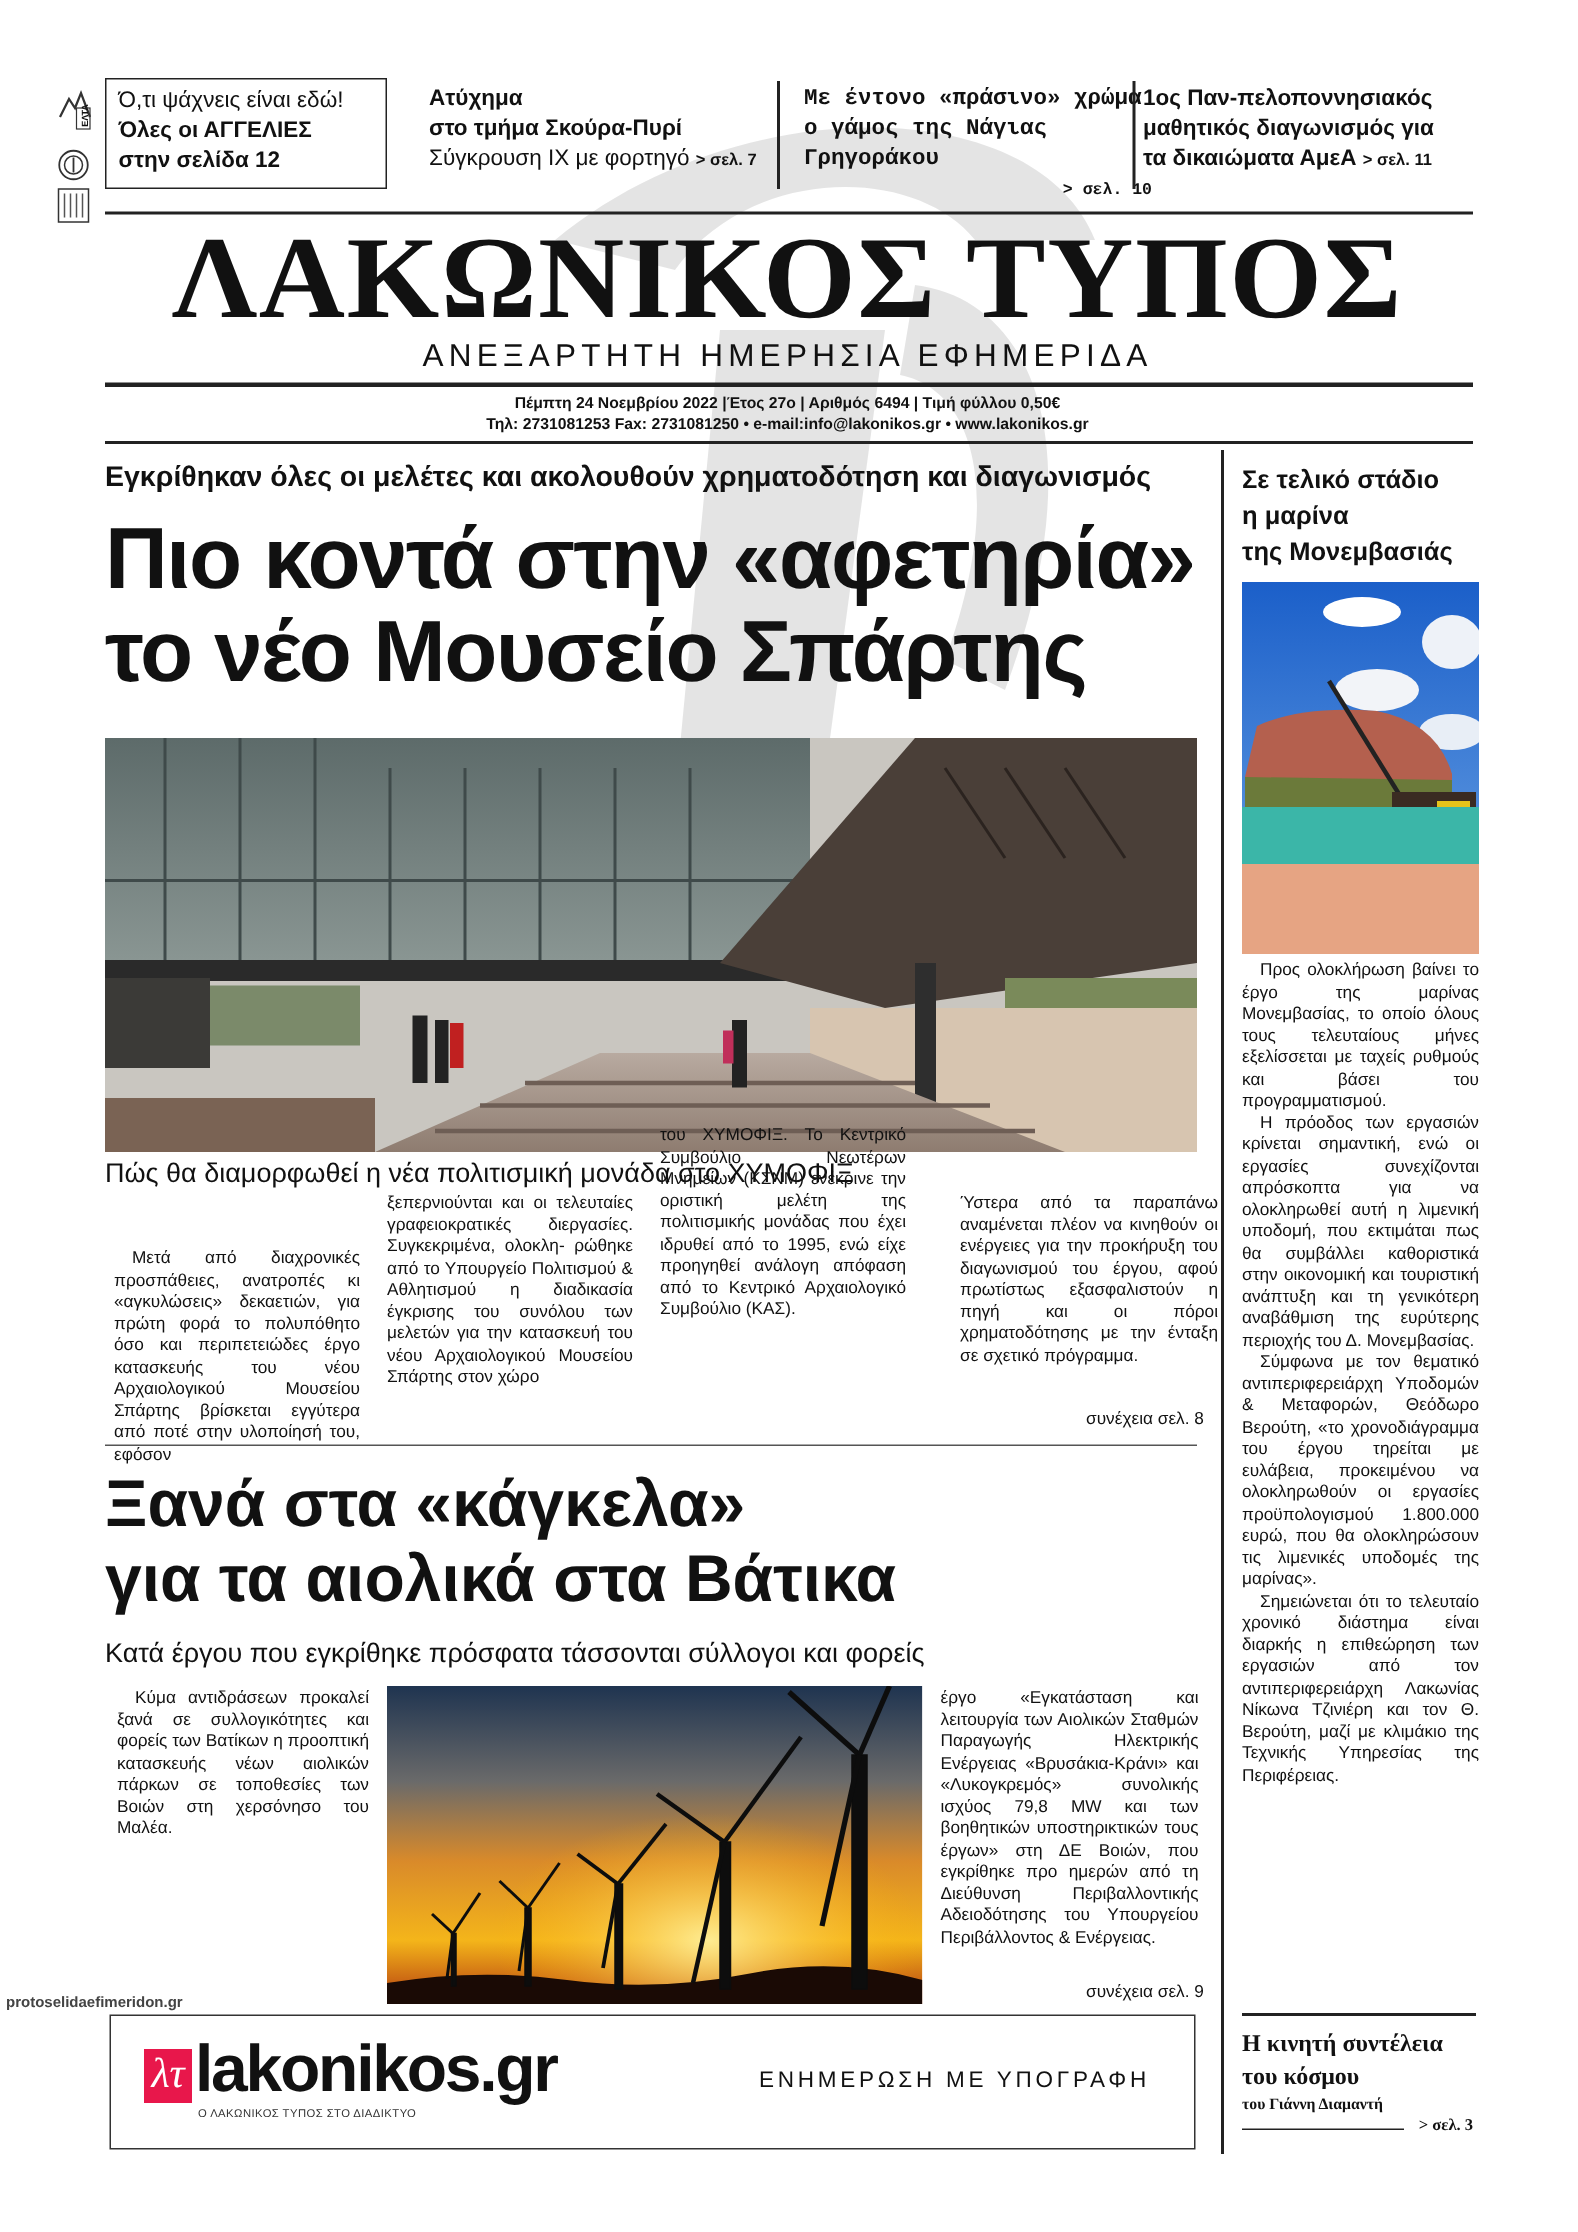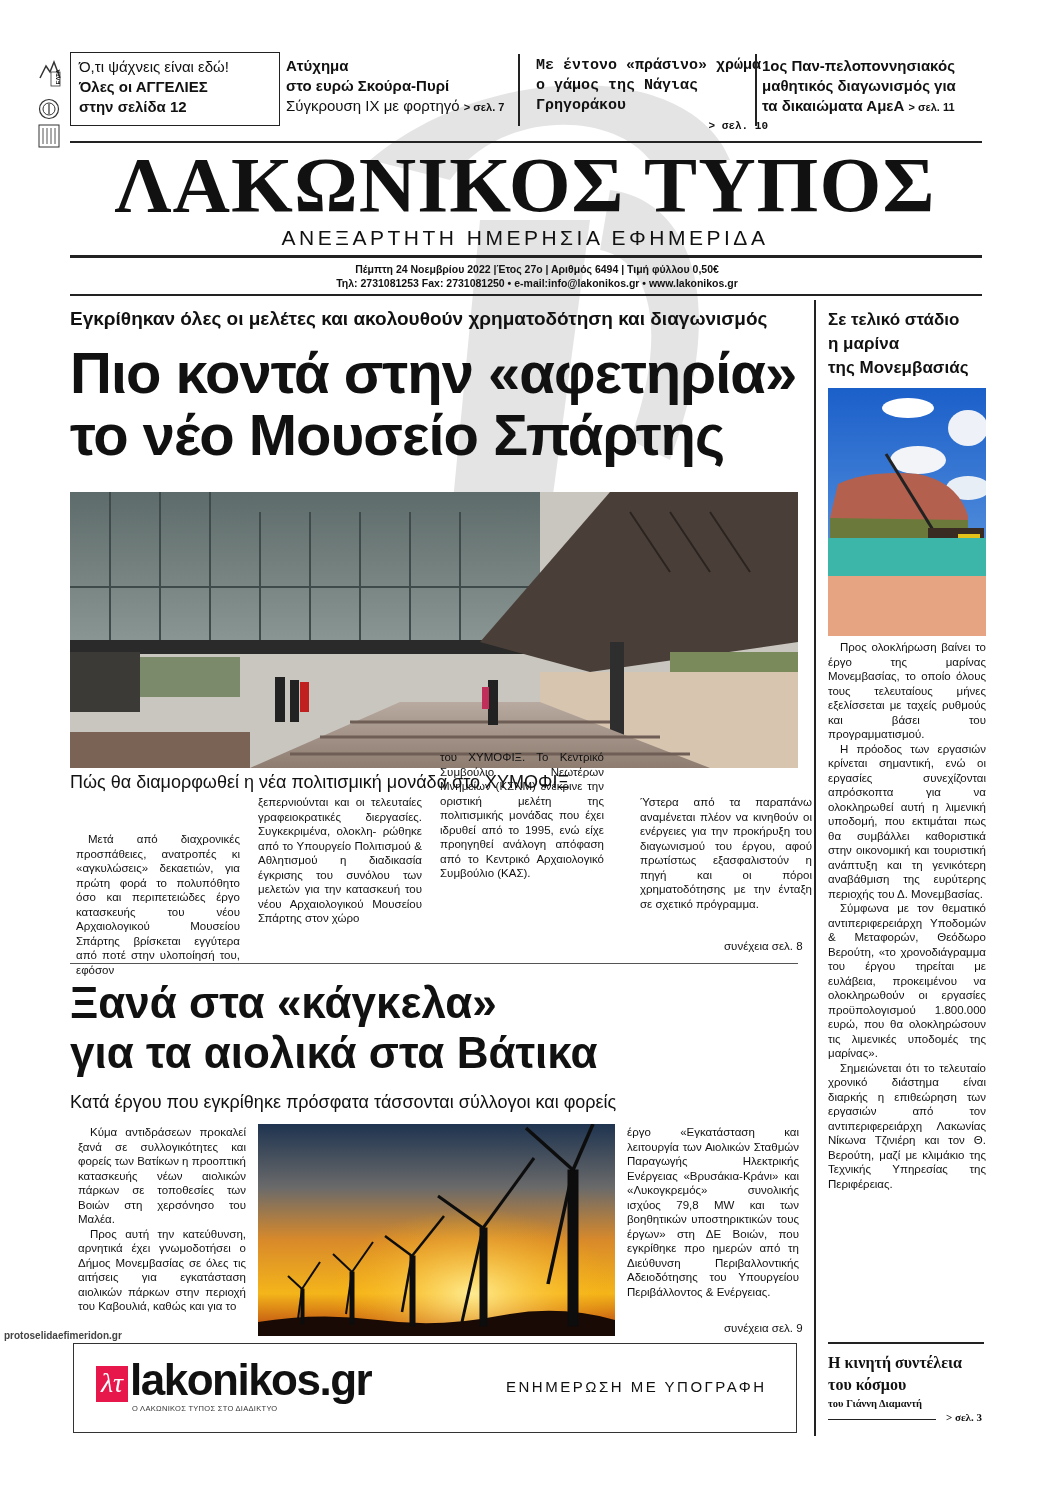--- a/index.html
+++ b/index.html
@@ -1,29 +1,29 @@
 <!DOCTYPE html>
 <html><head>
 <meta charset="utf-8">
 <style>
   html, body { margin:0; padding:0; background:#fff; }
   body { width:1052px; height:1488px; position:relative; overflow:hidden; font-family:"Liberation Sans", sans-serif; color:#111; }
   .watermark { position:absolute; left:330px; top:40px; width:420px; height:700px; opacity:0.10; pointer-events:none; }
   .left-icons { position:absolute; left:38px; top:58px; width:24px; }
-  .promo-box { position:absolute; left:70px; top:52px; width:210px; height:74px; border:1.5px solid #222; box-sizing:border-box; padding:4px 8px; font-size:15px; line-height:20px; }
+  .promo-box { position:absolute; left:70px; top:52px; width:188px; height:74px; border:1.5px solid #222; box-sizing:border-box; padding:4px 8px; font-size:15px; line-height:20px; }
   .promo-box .l1 { font-weight:normal; }
   .promo-box .l2, .promo-box .l3 { font-weight:bold; }
   .teaser { position:absolute; top:56px; font-size:15px; line-height:20px; }
   .teaser b { font-weight:bold; }
   .pg { font-size:11px; font-weight:bold; }
   .vsep { position:absolute; width:1.5px; background:#222; }
   .hline { position:absolute; background:#222; }
   .masthead { position:absolute; left:70px; top:145px; width:910px; text-align:center; font-family:"Liberation Serif", serif; font-weight:bold; font-size:78px; line-height:80px; letter-spacing:1px; transform:scaleX(1.02); }
   .tagline { position:absolute; left:70px; top:226px; width:910px; text-align:center; font-size:21px; letter-spacing:3.5px; }
-  .dateline { position:absolute; left:82px; top:262px; width:910px; text-align:center; font-size:10.5px; font-weight:bold; line-height:14px; }
+  .dateline { position:absolute; left:70px; top:262px; width:910px; text-align:center; font-size:10.5px; font-weight:bold; line-height:14px; }
   .kicker { position:absolute; left:70px; top:308px; font-size:19px; font-weight:bold; white-space:nowrap; }
   .headline1 { position:absolute; left:70px; top:342px; font-size:58px; font-weight:bold; line-height:62px; white-space:nowrap; letter-spacing:-1px; }
   .img-museum { position:absolute; left:70px; top:492px; width:728px; height:276px; overflow:hidden; }
   .subhead { position:absolute; left:70px; top:772px; font-size:18px; white-space:nowrap; }
   .col { position:absolute; font-size:11.5px; line-height:14.5px; text-align:justify; }
   .col p { margin:0; text-indent:12px; }
   .cont { position:absolute; font-size:11.5px; }
   .headline2 { position:absolute; left:70px; top:978px; font-size:44px; font-weight:bold; line-height:50px; white-space:nowrap; }
   .subhead2 { position:absolute; left:70px; top:1092px; font-size:18px; white-space:nowrap; }
   .img-wind { position:absolute; left:258px; top:1124px; width:357px; height:212px; overflow:hidden; }
@@ -67,21 +67,21 @@
 </div>
 
 <div class="promo-box">
   <div class="l1">Ό,τι ψάχνεις είναι εδώ!</div>
   <div class="l2">Όλες οι ΑΓΓΕΛΙΕΣ</div>
   <div class="l3">στην σελίδα 12</div>
 </div>
 
 <div class="teaser" style="left:286px;width:230px;">
   <div><b>Ατύχημα</b></div>
-  <div><b>στο ευρώ Σκούρα-Πυρί</b></div>
+  <div><b>στο τμήμα Σκούρα-Πυρί</b></div>
   <div><span>Σύγκρουση ΙΧ με φορτηγό</span> <span class="pg">&gt; σελ. 7</span></div>
 </div>
 <div class="vsep" style="left:518px;top:54px;height:72px;"></div>
 <div class="teaser" style="left:536px;width:232px;font-family:Liberation Mono, monospace;">
   <div><b>Με έντονο «πράσινο» χρώμα</b></div>
   <div><b>ο γάμος της Νάγιας Γρηγοράκου</b></div>
   <div style="text-align:right;"><span class="pg">&gt; σελ. 10</span></div>
 </div>
 <div class="vsep" style="left:755px;top:54px;height:72px;"></div>
 <div class="teaser" style="left:762px;width:232px;">
@@ -179,21 +179,20 @@
 <div class="hline" style="left:70px;top:963px;width:728px;height:1px;background:#555;"></div>
 
 <div class="headline2">
   <div>Ξανά στα «κάγκελα»</div>
   <div>για τα αιολικά στα Βάτικα</div>
 </div>
 <div class="subhead2">Κατά έργου που εγκρίθηκε πρόσφατα τάσσονται σύλλογοι και φορείς</div>
 
 <div class="col" style="left:78px;top:1125px;width:168px;">
   <p>Κύμα αντιδράσεων προκαλεί ξανά σε συλλογικότητες και φορείς των Βατίκων η προοπτική κατασκευής νέων αιολικών πάρκων σε τοποθεσίες των Βοιών στη χερσόνησο του Μαλέα.</p>
-  <p>Προς αυτή την κατεύθυνση, αρνητικά έχει γνωμοδοτήσει ο Δήμος Μονεμβασίας σε όλες τις αιτήσεις για εγκατάσταση αιολικών πάρκων στην περιοχή του Καβουλιά, καθώς και για το</p>
 </div>
 
 <div class="img-wind">
   <svg width="357" height="212" viewBox="0 0 357 212" preserveAspectRatio="none">
     <defs>
       <linearGradient id="sunset" x1="0" y1="0" x2="0" y2="1">
         <stop offset="0" stop-color="#1f3450"></stop>
         <stop offset="0.3" stop-color="#6a6a6a"></stop>
         <stop offset="0.55" stop-color="#d98a2a"></stop>
         <stop offset="0.8" stop-color="#f4b51a"></stop>

